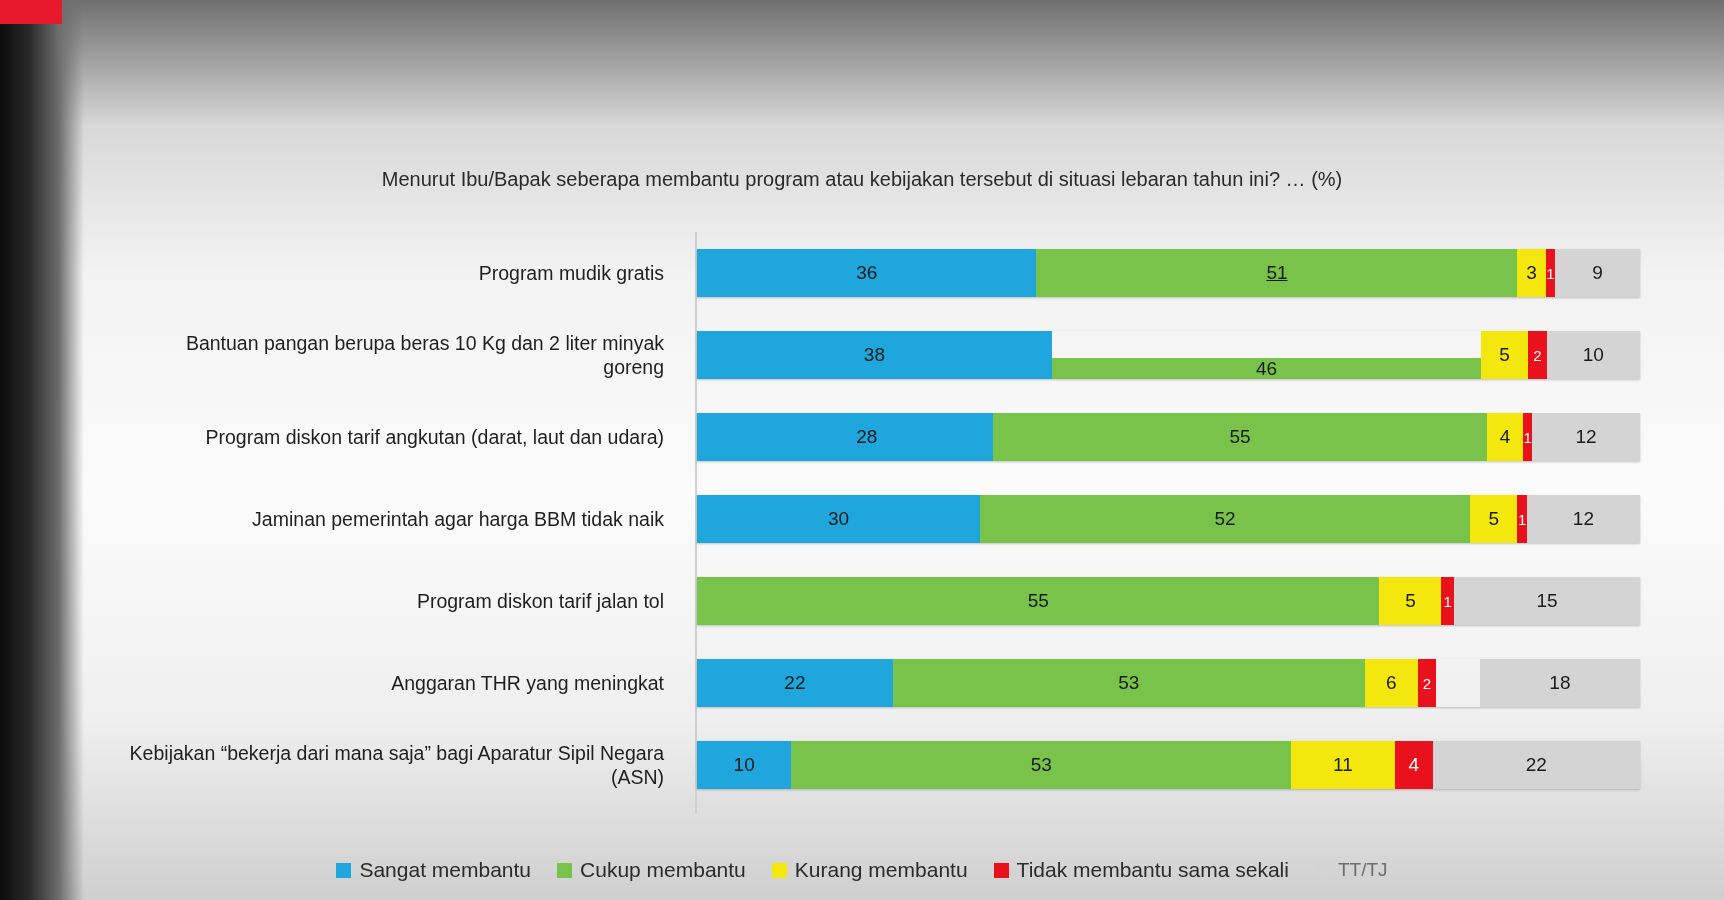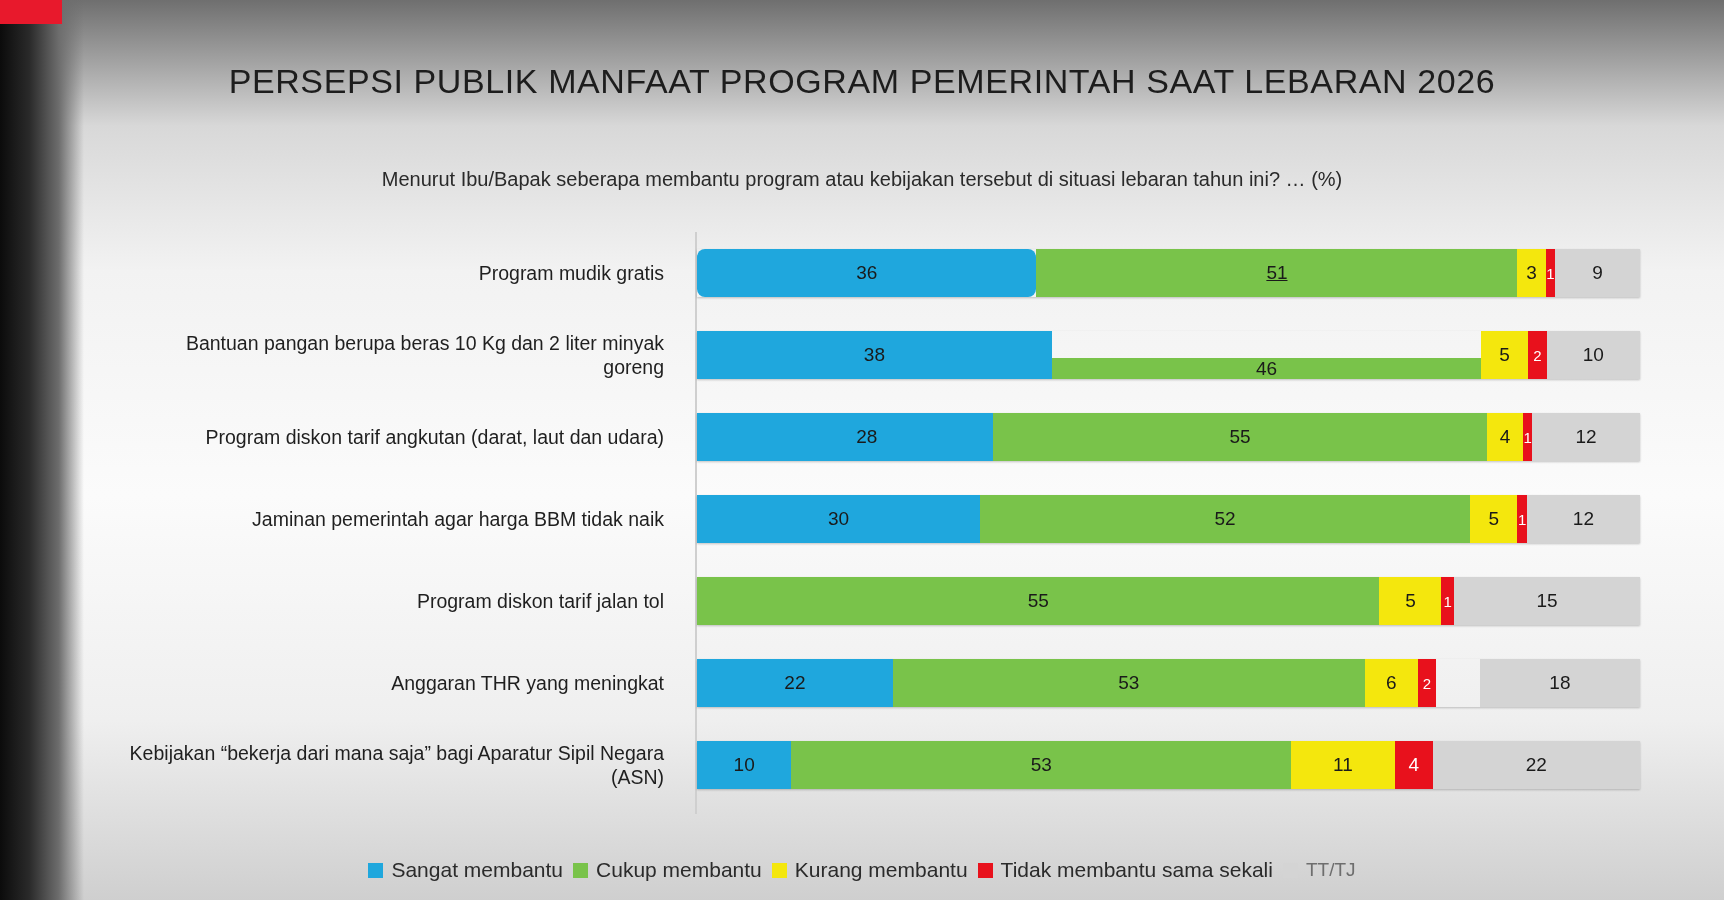--- a/index.html
+++ b/index.html
@@ -111,21 +111,21 @@
   .seg.s2 { background: #f4e70d; }
   .seg.s3 { background: #e8111c; color: #ffffff; }
   .seg.s4 { background: #d4d4d4; }
   .legend {
     position: absolute;
     left: 0; right: 0;
     bottom: 18px;
     display: flex;
     justify-content: center;
     align-items: center;
-    gap: 10px;
+    gap: 26px;
   }
   .legend-item {
     display: flex;
     align-items: center;
     gap: 8px;
     font-size: 21px;
     color: #2b2b2b;
   }
   .legend-swatch {
     width: 15px;
@@ -134,30 +134,29 @@
   }
   .legend-item.muted { color: #6e6e6e; font-size: 19px; }
 </style>
 </head>
 <body>
 
 <div id="slide">
 
   <div id="red-tab"></div>
 
-  <div class="title">PERSEPSI PUBLIK MANFAAT PROGRAM PEMERINTAH SAAT LEBARAN 2026</div>
   <div class="subtitle">Menurut Ibu/Bapak seberapa membantu program atau kebijakan tersebut di situasi lebaran tahun ini? … (%)</div>
 
   <div id="plot">
     <div class="axis-line"></div>
     <div id="rows">
         <div class="row">
           <div class="cat-label">Program mudik gratis</div>
           <div class="bar-wrap">
-            <div class="seg s0" style="flex: 36 0 0px; border-radius: 8px;">
+            <div class="seg s0" style="flex: 36 0 0px;">
               <span>36</span>
             </div>
             <div class="seg s1" style="flex: 51 0 0px; text-decoration: underline;">
               <span>51</span>
             </div>
             <div class="seg s2" style="flex: 3 0 0px;">
               <span>3</span>
             </div>
             <div class="seg s3" style="flex: 1 0 0px;">
               <span style="font-size: 15px;">1</span>

